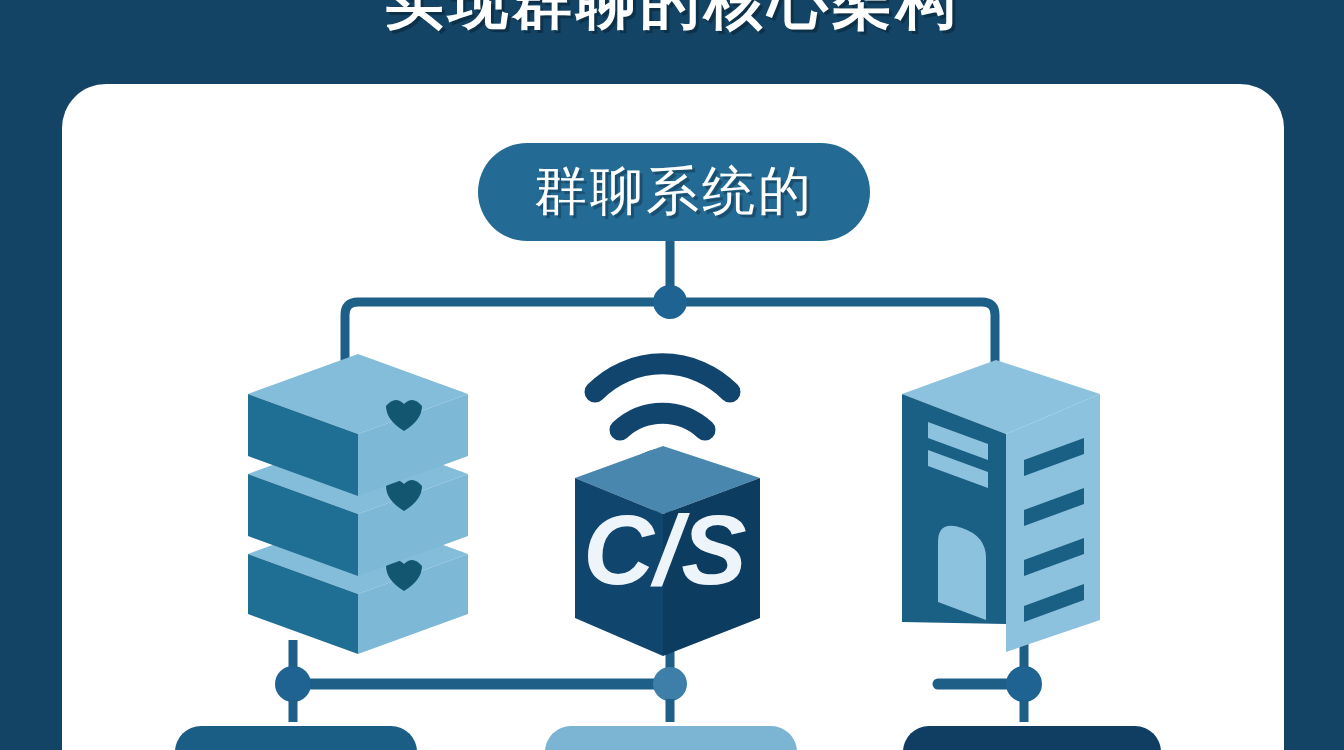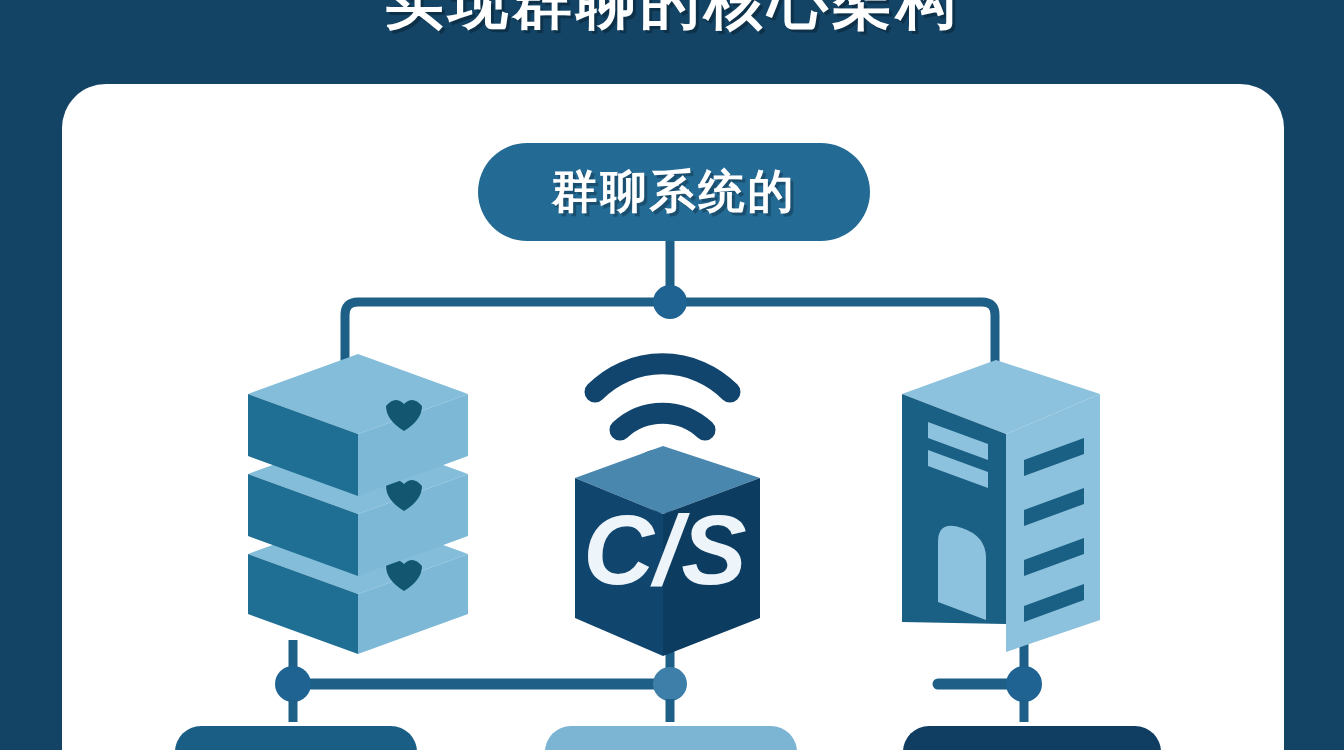--- a/index.html
+++ b/index.html
@@ -44,22 +44,22 @@
     position: absolute;
     left: 478px; top: 143px;
     width: 392px; height: 98px;
     background: #236a94;
     border-radius: 49px;
     display: flex; align-items: center; justify-content: center;
     z-index: 4;
   }
   .pill-label {
     color: #ffffff;
-    font-size: 46px;
-    font-weight: 700;
+    font-size: 53px;
+    font-weight: 400;
     letter-spacing: 3px;
     text-shadow: 3px 3px 0 rgba(0,0,0,0.25);
     white-space: nowrap;
   }
 
   
   .wires {
     position: absolute; left: 0; top: 0;
     width: 1344px; height: 750px;
     z-index: 2;

